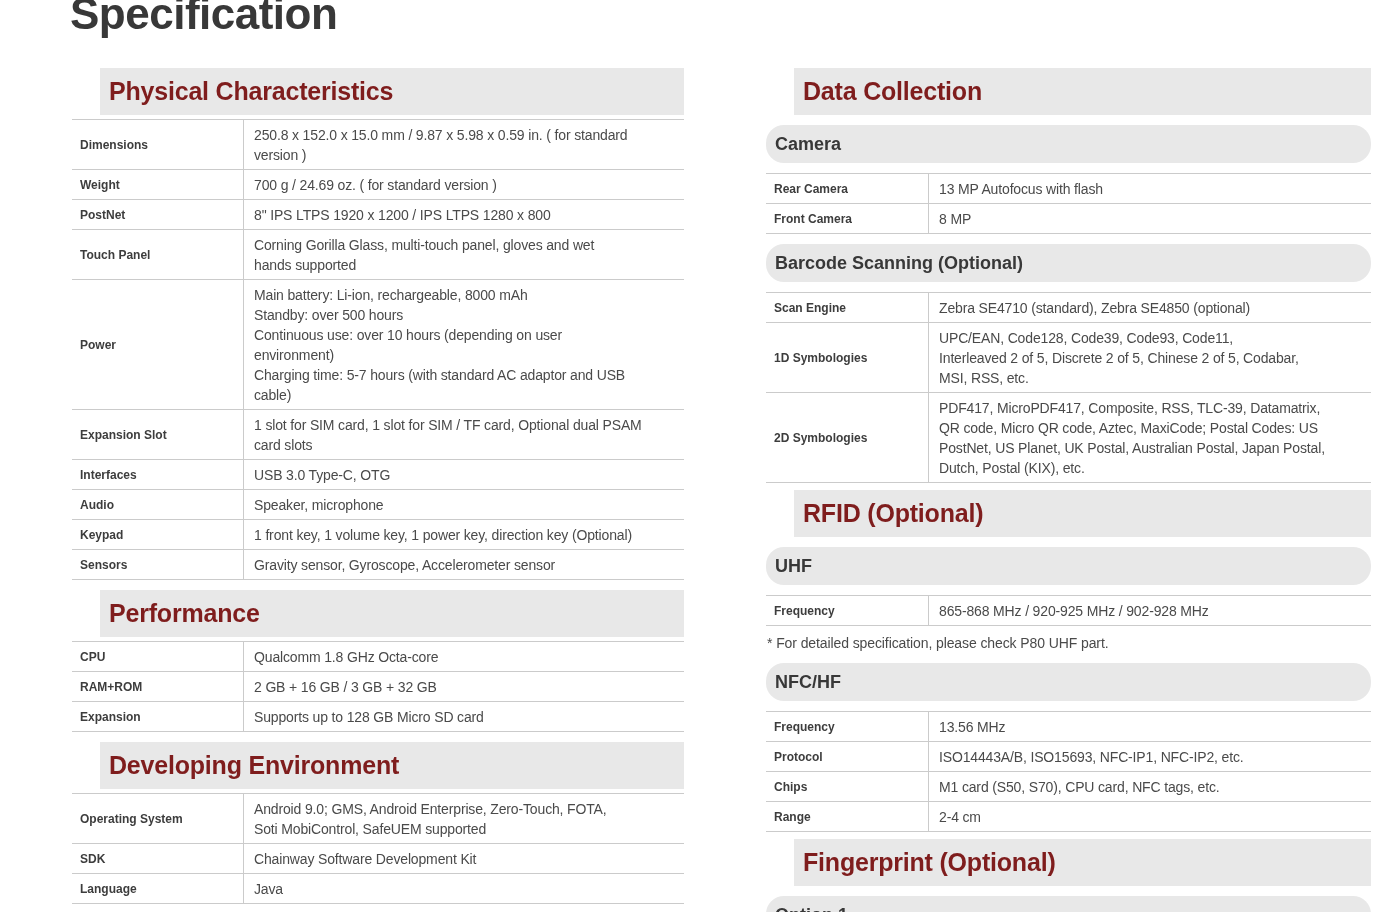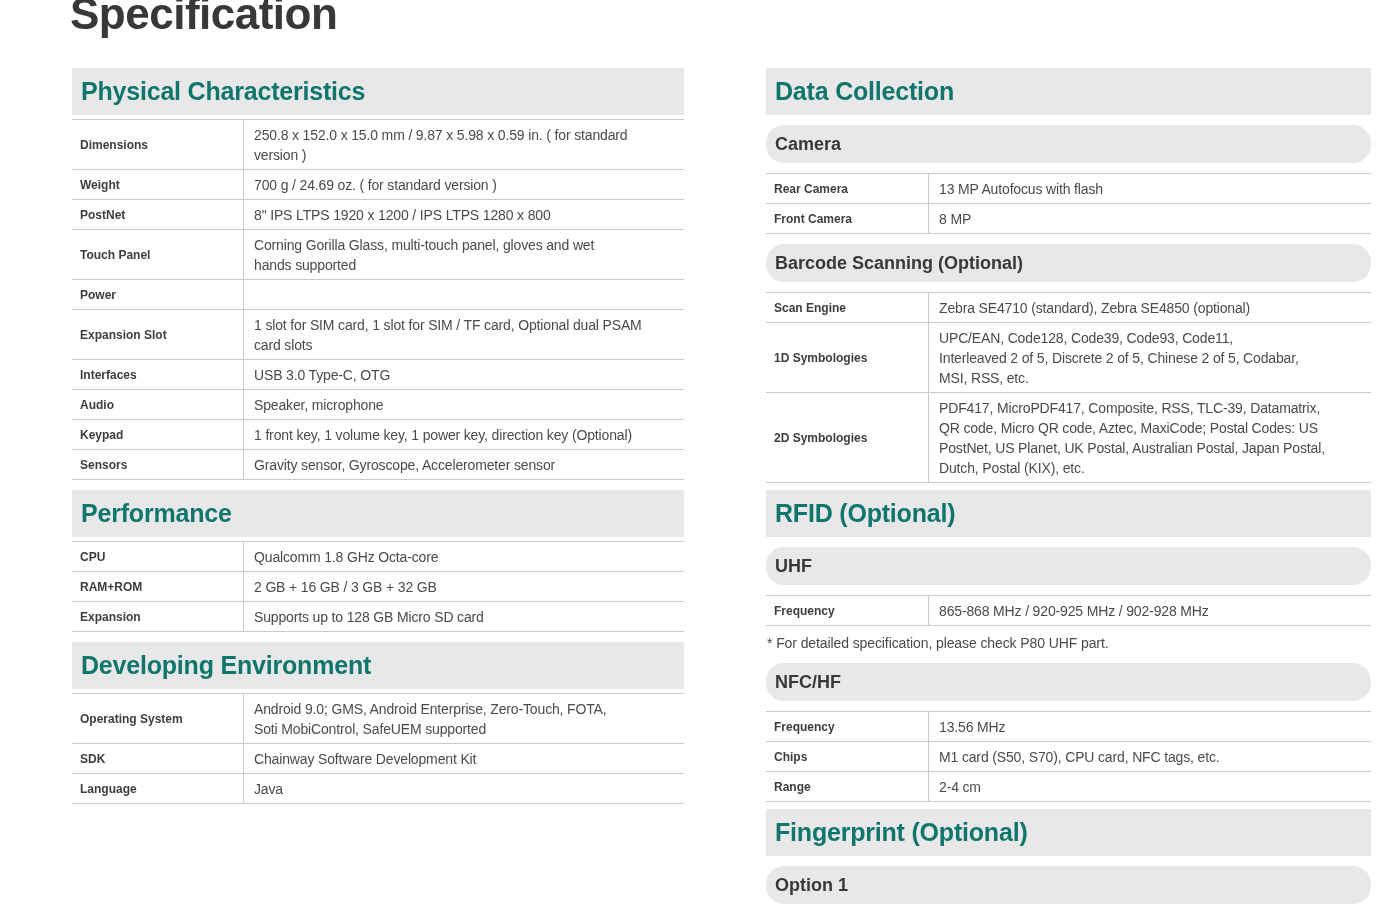--- a/index.html
+++ b/index.html
@@ -16,21 +16,21 @@
   }
   .col{position:absolute;top:68px}
   .col-left{left:72px;width:612px}
   .col-right{left:766px;width:605px}
   section{display:block}
   .col-left section + section{margin-top:10px}
   .col-right section + section{margin-top:7px}
   .h1bar{
     background:#e8e8e8;height:47px;box-sizing:border-box;
     display:flex;align-items:center;padding-left:9px;
-    font-size:25px;font-weight:bold;color:#0f766e;letter-spacing:-0.2px;
+    font-size:25px;font-weight:bold;color:#7f1d1d;letter-spacing:-0.2px;margin-left:28px;
   }
   .h2bar{
     background:#e8e8e8;height:38px;box-sizing:border-box;
     display:flex;align-items:center;padding-left:9px;margin-top:10px;
     font-size:18px;font-weight:bold;color:#383838;border-radius:18px;
   }
   .tbl{margin-top:4px;border-top:1px solid #cbcbcb}
   .col-right .tbl{margin-top:10px}
   .row{display:flex;border-bottom:1px solid #cbcbcb}
   .cl{
@@ -73,20 +73,26 @@
         <div class="cl">PostNet</div>
         <div class="cv">8" IPS LTPS 1920 x 1200 / IPS LTPS 1280 x 800</div>
       </div>
       <div class="row">
         <div class="cl">Touch Panel</div>
         <div class="cv">Corning Gorilla Glass, multi-touch panel, gloves and wet
 hands supported</div>
       </div>
       <div class="row">
         <div class="cl">Power</div>
+        <div class="cv">Main battery: Li-ion, rechargeable, 8000 mAh
+Standby: over 500 hours
+Continuous use: over 10 hours (depending on user
+environment)
+Charging time: 5-7 hours (with standard AC adaptor and USB
+cable)</div>
       </div>
       <div class="row">
         <div class="cl">Expansion Slot</div>
         <div class="cv">1 slot for SIM card, 1 slot for SIM / TF card, Optional dual PSAM
 card slots</div>
       </div>
       <div class="row">
         <div class="cl">Interfaces</div>
         <div class="cv">USB 3.0 Type-C, OTG</div>
       </div>
@@ -195,20 +201,24 @@
     </div>
     <div class="footnote">* For detailed specification, please check P80 UHF part.</div>
 
     <div class="h2bar">NFC/HF</div>
     <div class="tbl">
       <div class="row">
         <div class="cl">Frequency</div>
         <div class="cv">13.56 MHz</div>
       </div>
       <div class="row">
+        <div class="cl">Protocol</div>
+        <div class="cv">ISO14443A/B, ISO15693, NFC-IP1, NFC-IP2, etc.</div>
+      </div>
+      <div class="row">
         <div class="cl">Chips</div>
         <div class="cv">M1 card (S50, S70), CPU card, NFC tags, etc.</div>
       </div>
       <div class="row">
         <div class="cl">Range</div>
         <div class="cv">2-4 cm</div>
       </div>
     </div>
   </section>
 

